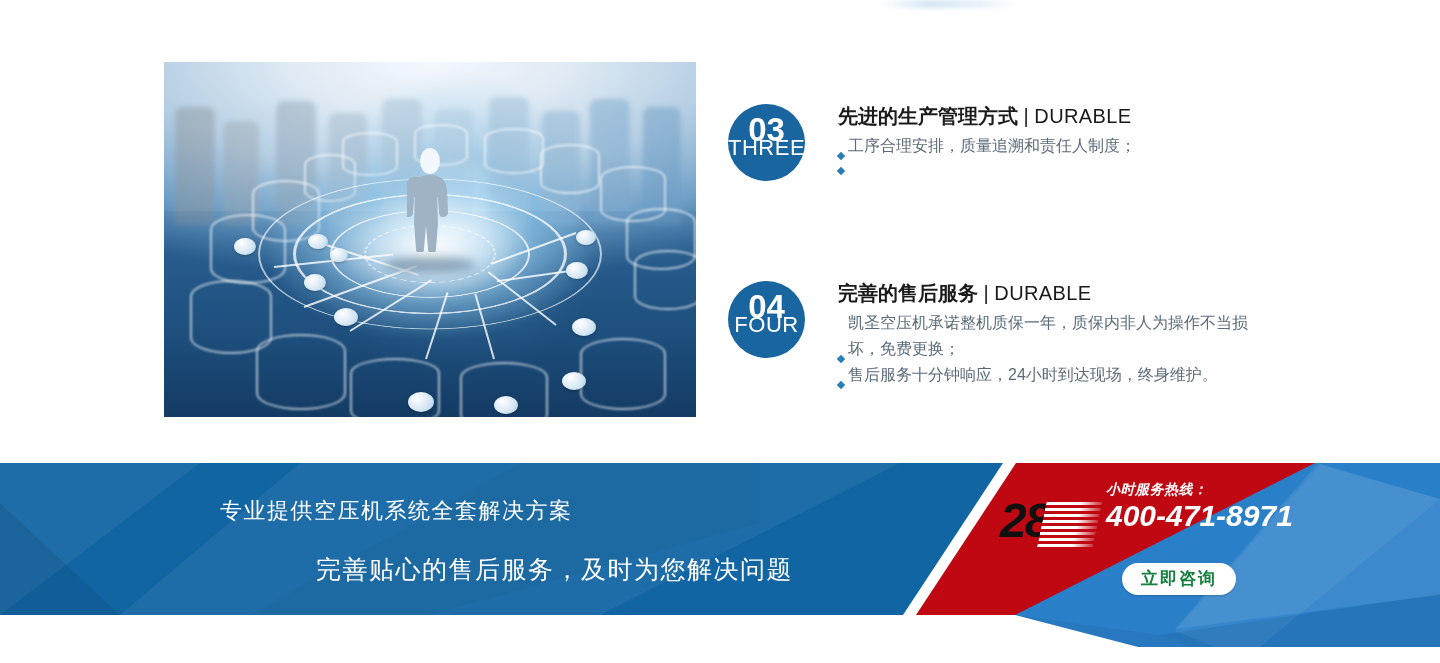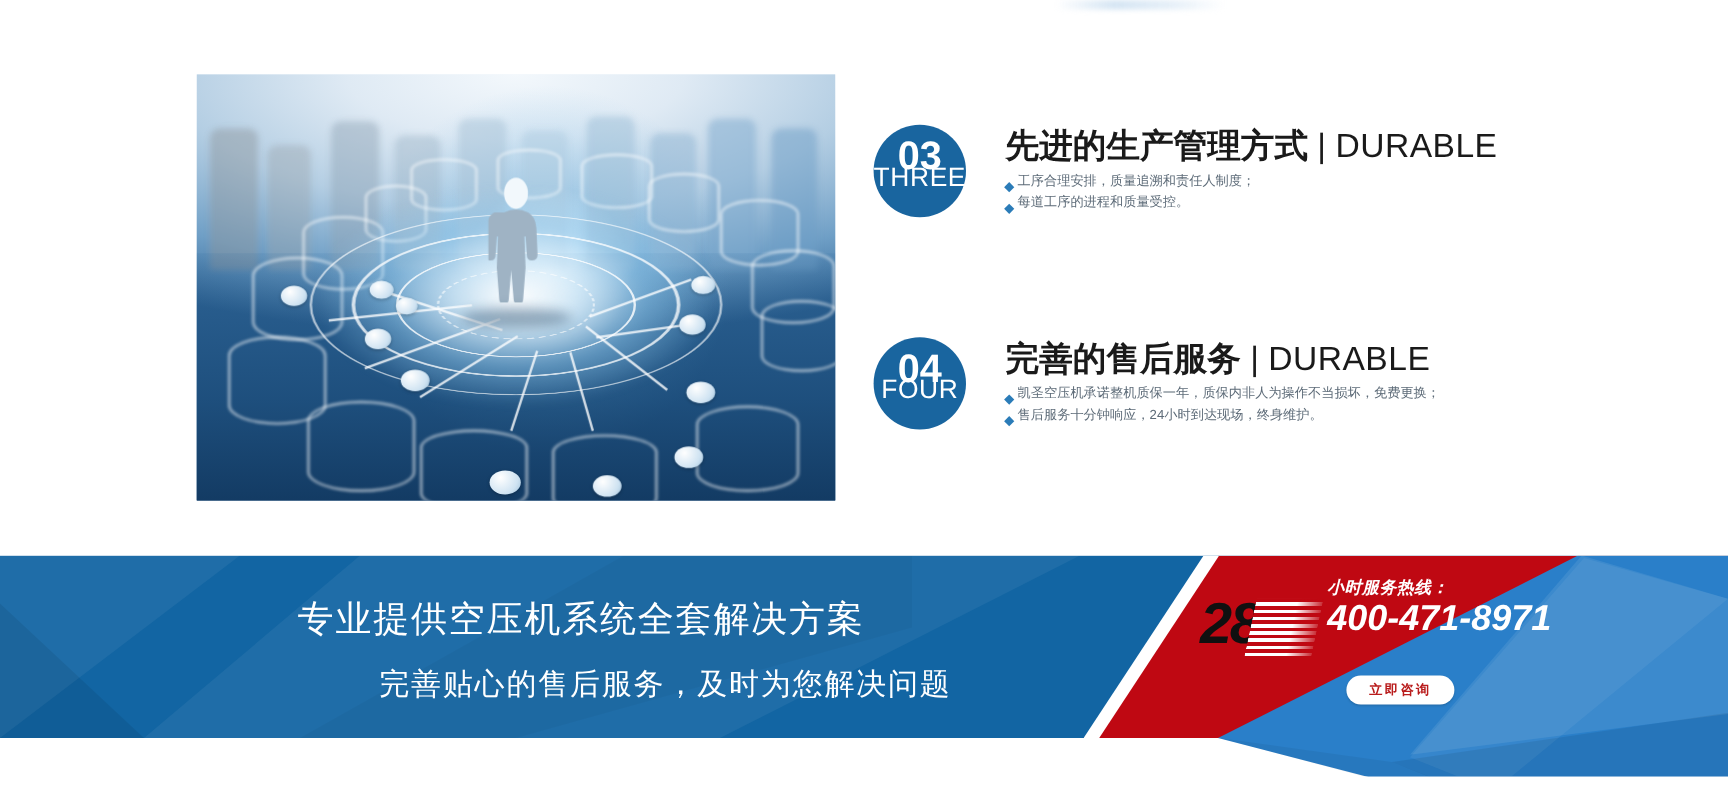--- a/index.html
+++ b/index.html
@@ -67,28 +67,28 @@
   .badge .num{
     position:absolute;left:0;right:0;top:9px;text-align:center;
     font-size:33px;font-weight:700;letter-spacing:0px;line-height:1;
   }
   .badge .word{
     position:absolute;left:0;right:0;top:33px;text-align:center;
     font-size:22px;font-weight:400;line-height:1;letter-spacing:.5px;
   }
   .ftext{margin-left:33px;}
   .ftitle{
-    font-size:28px;color:#1a1a1a;line-height:1.25;white-space:nowrap;margin-bottom:4px;
+    font-size:20px;color:#1a1a1a;line-height:1.25;white-space:nowrap;margin-bottom:4px;
   }
   .ftitle .cn{font-weight:700;}
   .ftitle .sep{font-weight:400;color:#1a1a1a;}
   .ftitle .en{font-weight:400;letter-spacing:.4px;}
   .fitem{
-    font-size:11px;color:#5d6b78;line-height:1.62;
-    display:flex;align-items:center;
+    font-size:16px;color:#5d6b78;line-height:1.62;
+    display:flex;align-items:flex-end;
   }
   .dot{
     flex:0 0 auto;width:6px;height:6px;background:#2b7cb8;
     transform:rotate(45deg);margin:9px 4px 0 0;
   }
   .fitem .txt{display:block;}
 
   
   .banner{position:absolute;left:0;top:463px;width:1440px;height:200px;overflow:hidden;}
   .bannerBlue{
@@ -110,21 +110,21 @@
   .blueRight{
     position:absolute;left:0;top:0;width:1440px;height:200px;
   }
   .br1{background:#2a7fc9;clip-path:polygon(1315px 0px,1440px 0px,1440px 200px,1200px 200px,1015px 152px);}
   .brA{background:rgba(255,255,255,.085);clip-path:polygon(1318px 0px,1440px 36px,1440px 132px,1175px 166px);}
   .brB{background:rgba(0,0,0,.075);clip-path:polygon(1160px 172px,1440px 131px,1440px 200px,1230px 200px);}
   .brC{background:rgba(255,255,255,.06);clip-path:polygon(1320px 2px,1440px 36px,1245px 196px,1175px 168px);}
   .brD{background:rgba(0,0,0,.055);clip-path:polygon(1016px 152px,1160px 172px,1232px 200px,1196px 200px);}
 
   .slogan{position:absolute;left:0;top:0;width:930px;height:152px;color:#fff;}
-  .s1{position:absolute;left:248px;top:33px;font-size:30px;letter-spacing:1.5px;white-space:nowrap;}
+  .s1{position:absolute;left:220px;top:33px;font-size:22px;letter-spacing:1.5px;white-space:nowrap;}
   .s2{position:absolute;left:316px;top:90px;font-size:25px;letter-spacing:1.5px;white-space:nowrap;}
 
   .hotline{position:absolute;left:996px;top:0;width:320px;height:152px;}
   .h24{
     position:absolute;left:4px;top:34px;
     font-size:48px;font-weight:700;font-style:italic;color:#101010;
     line-height:1;letter-spacing:-2px;
   }
   .h24stripes{
     position:absolute;left:46px;top:36px;width:56px;height:48px;
@@ -138,21 +138,21 @@
     font-size:14px;font-weight:700;font-style:italic;color:#fff;letter-spacing:.5px;
   }
   .hnum{
     position:absolute;left:110px;top:36px;
     font-size:30px;font-weight:700;font-style:italic;color:#fff;letter-spacing:0px;
   }
   .cta{
     position:absolute;left:126px;top:100px;
     background:#fff;border-radius:16px;
     padding:4px 19px 5px;
-    font-size:11px;font-weight:700;color:#b91c1c;
+    font-size:17px;font-weight:700;color:#15803d;
     letter-spacing:2px;
     box-shadow:0 1px 2px rgba(0,0,0,.18);
     text-align:right;
   }
 </style>
 </head>
 <body>
 
 <div class="page">
 
@@ -236,21 +236,20 @@
       <span class="word">THREE</span>
     </div>
     <div class="ftext">
       <div class="ftitle"><span class="cn">先进的生产管理方式</span><span class="sep"> | </span><span class="en">DURABLE</span></div>
       <div class="fitem">
           <span class="dot"></span>
           <span class="txt">工序合理安排，质量追溯和责任人制度；</span>
         </div>
       <div class="fitem">
           <span class="dot"></span>
-          <span class="txt">每道工序的进程和质量受控。</span>
         </div>
     </div>
   </div>
 
   <div class="feature" style="left:728px;top:281px;width:520px;">
     <div class="badge">
       <span class="num">04</span>
       <span class="word">FOUR</span>
     </div>
     <div class="ftext" style="width:410px;">

